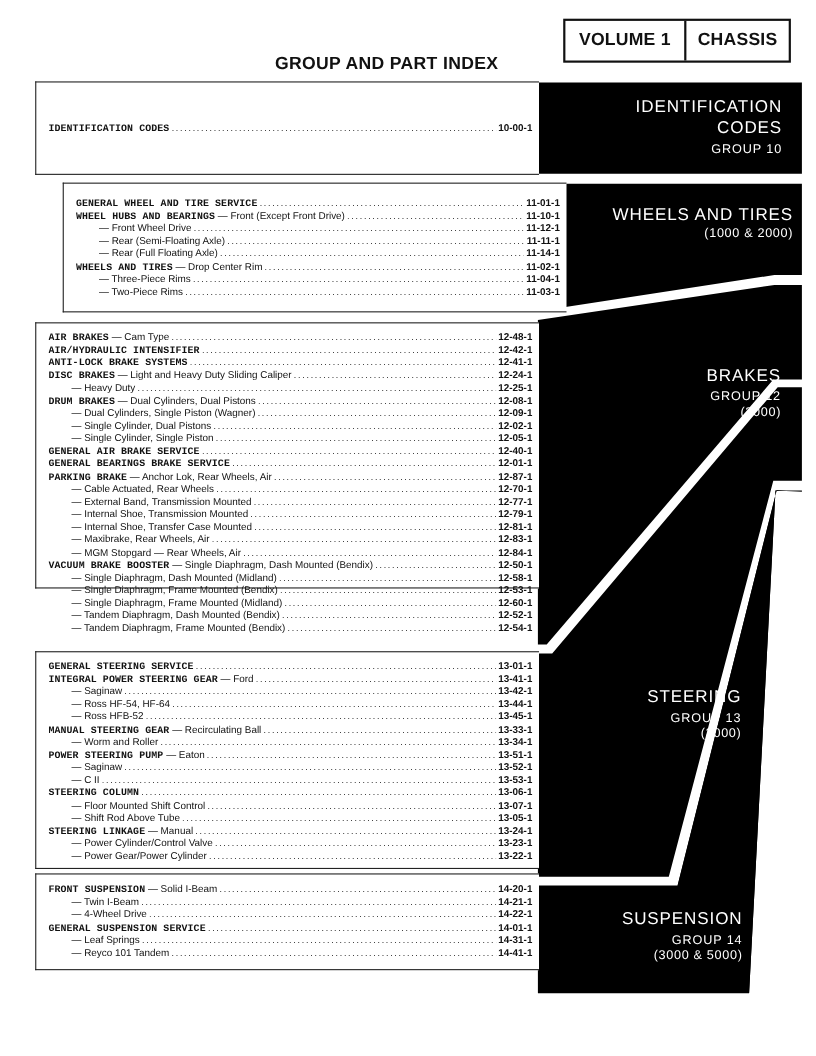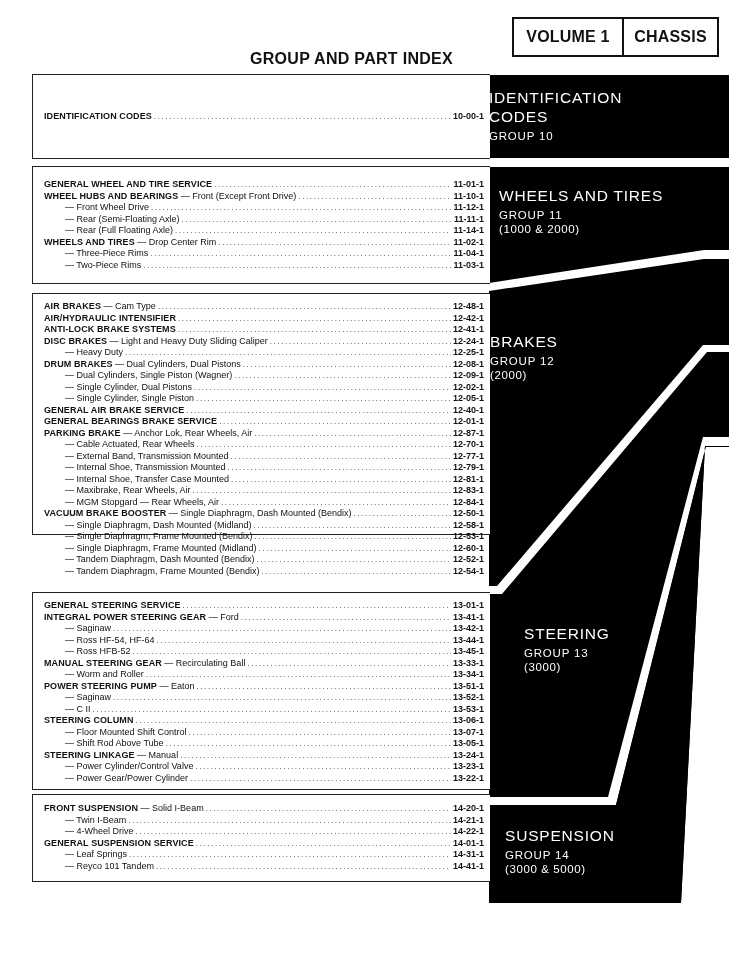--- a/index.html
+++ b/index.html
@@ -26,33 +26,33 @@
     position: absolute; left: 32px; width: 458px;
     border: 1.5px solid #222; border-right: none; box-sizing: border-box;
     background: #fff;
   }
   .entries { position: absolute; left: 11px; right: 6px; }
   .entry {
     display: flex; align-items: baseline; height: 11.5px; line-height: 11.5px;
     font-size: 9px; white-space: nowrap; overflow: hidden;
   }
   .entry .name { flex: 0 0 auto; }
-  .entry .name b { font-weight: bold; letter-spacing: 0.1px; }
+  .entry .name b { font-weight: bold; letter-spacing: 0.1px; font-family: Liberation Mono, monospace; }
   .entry.sub .name { padding-left: 21px; }
   .entry .dots {
     flex: 1 1 auto; overflow: hidden; margin: 0 2px;
     font-size: 8px; letter-spacing: 1.6px; color: #222;
   }
   .entry .dots::before {
     content: "....................................................................................................................................................................";
   }
   .entry .page { flex: 0 0 auto; font-weight: bold; }
   svg.tabs { position: absolute; left: 0; top: 0; }
   .tab-text {
-    position: absolute; color: #fff; text-align: left;
+    position: absolute; color: #fff; text-align: right;
   }
   .tab-text .t { font-size: 15.5px; letter-spacing: 0.8px; line-height: 19px; }
   .tab-text .g { font-size: 11.5px; letter-spacing: 0.8px; line-height: 14px; margin-top: 3px; }
   .tab-text .s { font-size: 11.5px; letter-spacing: 0.6px; line-height: 14px; }
 </style>
 </head>
 <body>
 
 <div class="vol-badge">
   <span class="v1">VOLUME 1</span>
@@ -82,21 +82,21 @@
         <span class="page">10-00-1</span>
       </div>
     </div>
 </div>
 <div class="tab-text" style="left:489px;width:222px;top:88px;">
   <div class="t">IDENTIFICATION</div>
   <div class="t">CODES</div>
   <div class="g">GROUP 10</div>
 </div>
 
-<div class="box" style="top:166px;height:118px;">
+<div class="box" style="top:166px;height:118px;margin-left:25px;">
   <div class="entries" style="top:12px;">
       <div class="entry">
         <span class="name"><b>GENERAL WHEEL AND TIRE SERVICE</b><span></span></span>
         <span class="dots"></span>
         <span class="page">11-01-1</span>
       </div>
       <div class="entry">
         <span class="name"><b>WHEEL HUBS AND BEARINGS</b><span> — Front (Except Front Drive)</span></span>
         <span class="dots"></span>
         <span class="page">11-10-1</span>
@@ -128,21 +128,20 @@
       </div>
       <div class="entry sub">
         <span class="name"><b></b><span>— Two-Piece Rims</span></span>
         <span class="dots"></span>
         <span class="page">11-03-1</span>
       </div>
     </div>
 </div>
 <div class="tab-text" style="left:499px;width:222px;top:186px;">
   <div class="t">WHEELS AND TIRES</div>
-  <div class="g">GROUP 11</div>
   <div class="s">(1000 &amp; 2000)</div>
 </div>
 
 <div class="box" style="top:293px;height:242px;">
   <div class="entries" style="top:7px;">
       <div class="entry">
         <span class="name"><b>AIR BRAKES</b><span> — Cam Type</span></span>
         <span class="dots"></span>
         <span class="page">12-48-1</span>
       </div>

